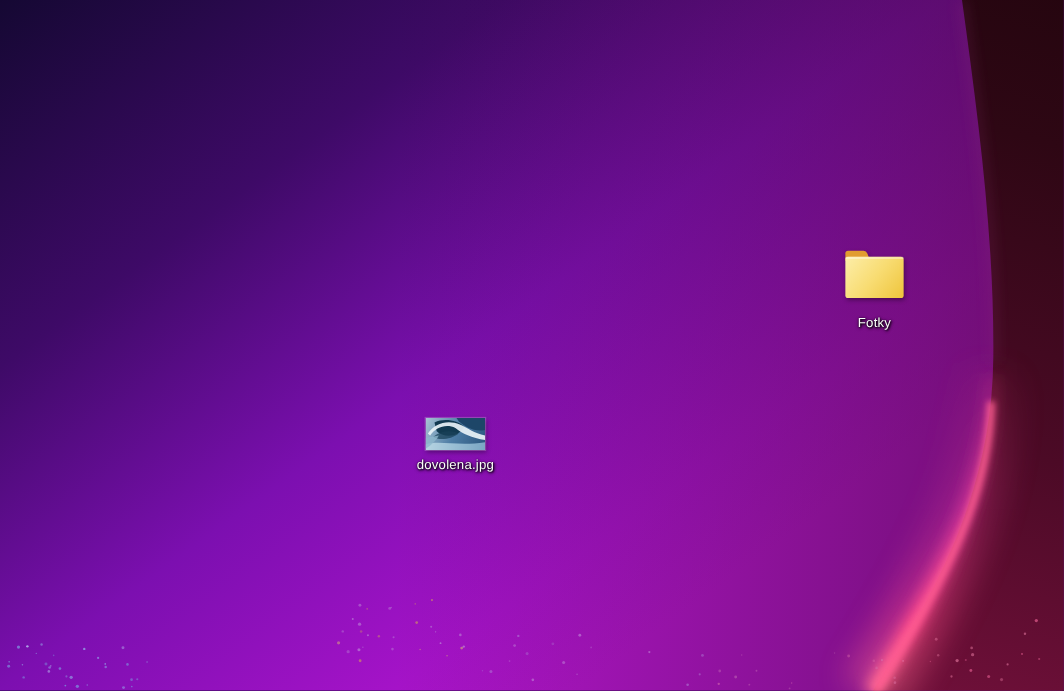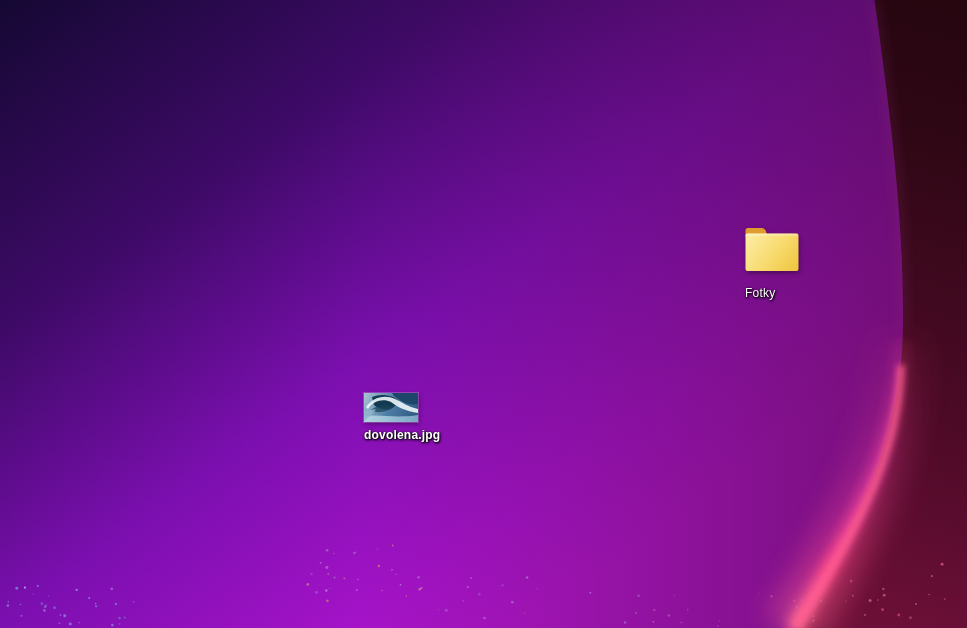--- a/index.html
+++ b/index.html
@@ -3,32 +3,32 @@
 <meta charset="utf-8">
 <style>
   html,body{margin:0;padding:0;}
   body{
     width:967px;height:628px;overflow:hidden;position:relative;
     font-family:"Liberation Sans","DejaVu Sans",sans-serif;
     background:#150833;cursor:default;
   }
   #wallpaper{position:absolute;inset:0;width:967px;height:628px;display:block;}
   .desktop-icon{
-    position:absolute;width:100px;display:flex;flex-direction:column;align-items:flex-start;
+    position:absolute;width:100px;display:flex;flex-direction:column;align-items:center;
     user-select:none;
   }
   .icon-art{filter:drop-shadow(1px 2px 2px rgba(0,0,0,0.35));}
   .icon-label{
     color:#ffffff;font-size:12px;line-height:14px;text-align:center;white-space:nowrap;
     text-shadow:0 0 1px rgba(0,0,0,.9),1px 1px 2px rgba(0,0,0,.95),0 1px 3px rgba(0,0,0,.8);
     letter-spacing:.2px;
   }
   #icon-folder{left:745px;top:226px;}
   #icon-folder .icon-label{margin-top:14px;}
-  #icon-file{left:364px;top:393px;font-weight:bold;}
+  #icon-file{left:364px;top:380px;}
   #icon-file .icon-label{margin-top:6px;}
   .thumb-frame{
     width:54px;height:29px;box-shadow:0 0 0 1px rgba(255,255,255,0.22);
   }
   .thumb-frame svg{display:block;}
 </style>
 </head>
 <body>
 
 <svg id="wallpaper" viewBox="0 0 967 628" preserveAspectRatio="none" xmlns="http://www.w3.org/2000/svg">

